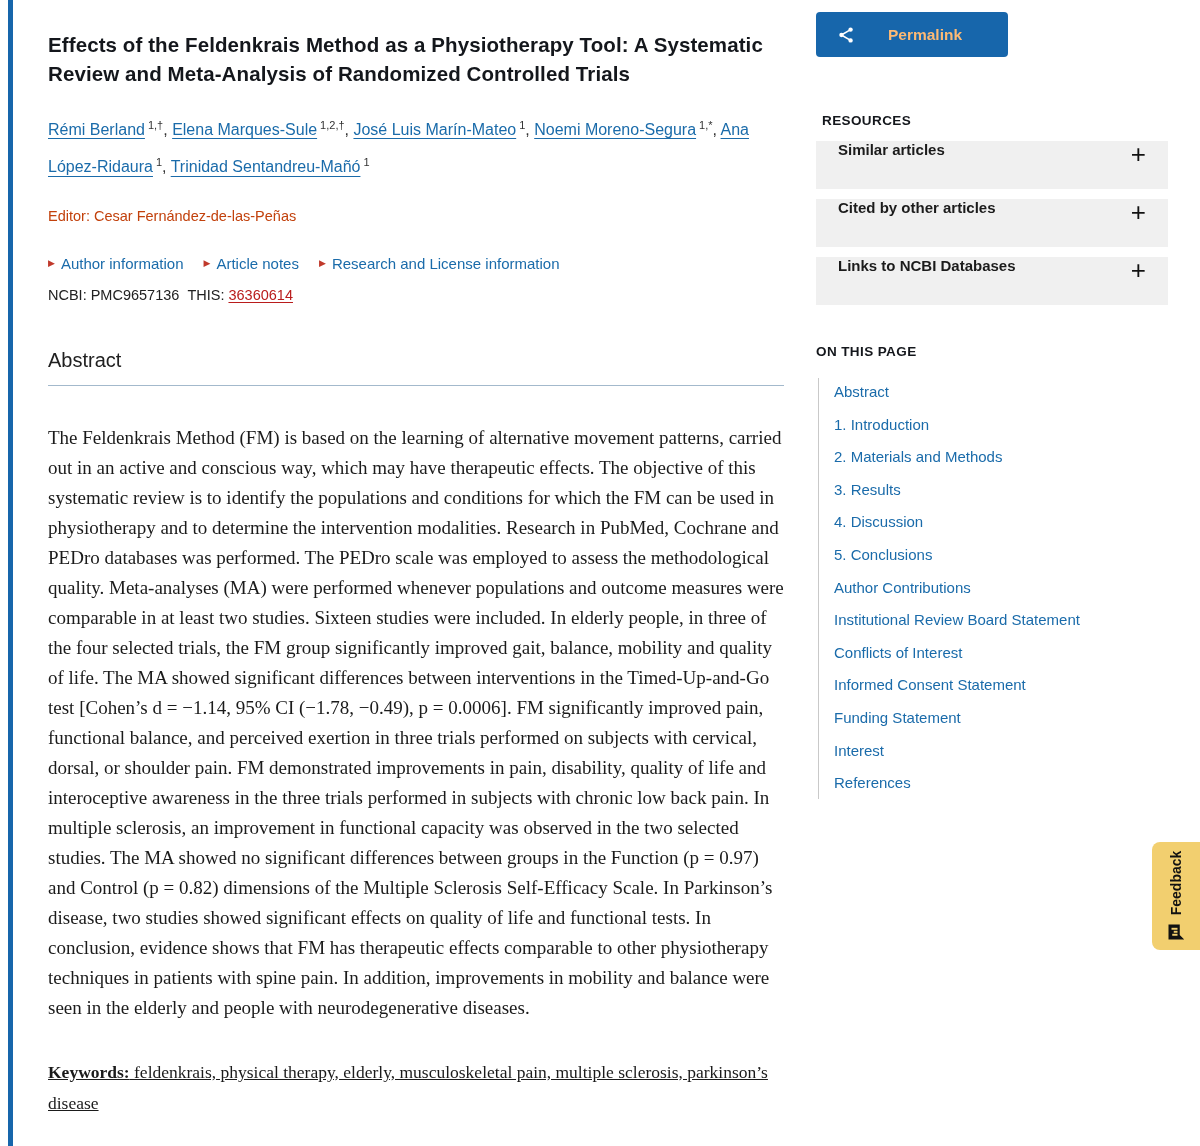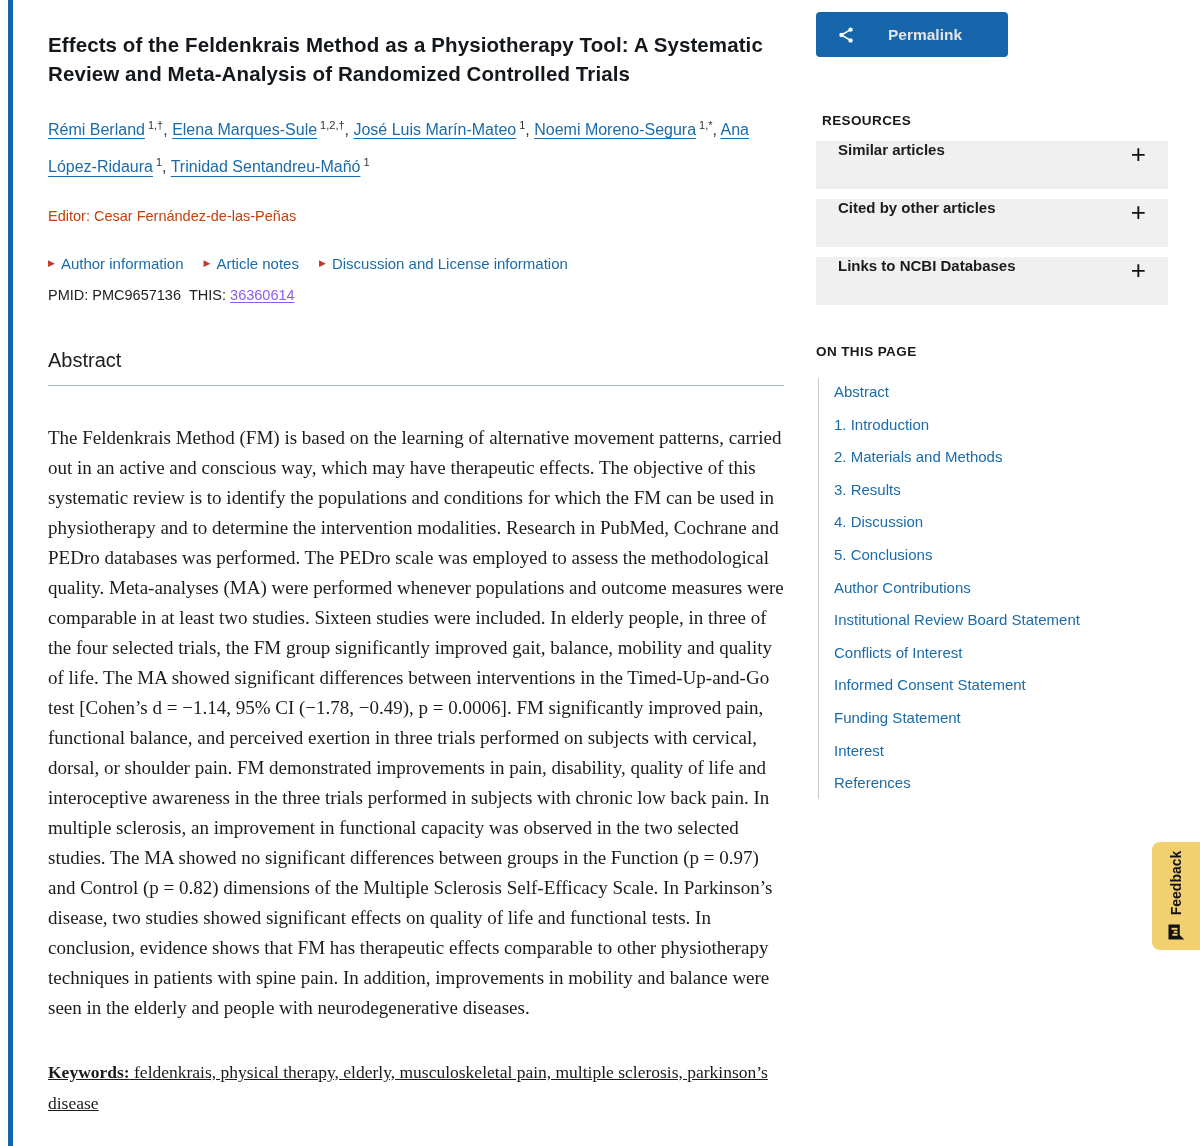--- a/index.html
+++ b/index.html
@@ -72,21 +72,21 @@
     margin-right: 6px;
     line-height: 1;
   }
   .id-row {
     margin-top: 15px;
     font-size: 14.5px;
     color: #212121;
   }
   .id-row .pmid-group { margin-left: 8px; }
   .id-row a {
-    color: #8b5cf6;
+    color: #b91c1c;
     text-decoration: underline;
     text-underline-offset: 2px;
   }
   .abstract-heading {
     margin-top: 46px;
     font-size: 20px;
     font-weight: 400;
     color: #212121;
     padding-bottom: 13px;
     border-bottom: 1px solid #a3b9cc;
@@ -118,21 +118,21 @@
   .sidebar {
     position: absolute;
     left: 816px; top: 12px;
     width: 352px;
   }
   .permalink-btn {
     width: 192px; height: 45px;
     background: #1766ab;
     border: none;
     border-radius: 4px;
-    color: #e5e5e5;
+    color: #fdba74;
     display: flex;
     align-items: center;
     padding: 0 0 0 20px;
     cursor: pointer;
   }
   .permalink-btn .label {
     flex: 1;
     text-align: center;
     font-size: 15.5px;
     font-weight: 700;
@@ -235,26 +235,26 @@
     <a class="info-link">
         <span class="tri">▶</span>
         <span>Author information</span>
       </a>
     <a class="info-link">
         <span class="tri">▶</span>
         <span>Article notes</span>
       </a>
     <a class="info-link">
         <span class="tri">▶</span>
-        <span>Discussion and License information</span>
+        <span>Research and License information</span>
       </a>
   </div>
 
   <div class="id-row">
-    <span>PMID: </span><span>PMC9657136</span><span class="pmid-group"><span>THIS: </span><a>36360614</a></span>
+    <span>NCBI: </span><span>PMC9657136</span><span class="pmid-group"><span>THIS: </span><a>36360614</a></span>
   </div>
 
   <h2 class="abstract-heading">Abstract</h2>
 
   <p class="abstract-body">The Feldenkrais Method (FM) is based on the learning of alternative movement patterns, carried out in an active and conscious way, which may have therapeutic effects. The objective of this systematic review is to identify the populations and conditions for which the FM can be used in physiotherapy and to determine the intervention modalities. Research in PubMed, Cochrane and PEDro databases was performed. The PEDro scale was employed to assess the methodological quality. Meta-analyses (MA) were performed whenever populations and outcome measures were comparable in at least two studies. Sixteen studies were included. In elderly people, in three of the four selected trials, the FM group significantly improved gait, balance, mobility and quality of life. The MA showed significant differences between interventions in the Timed-Up-and-Go test [Cohen’s d = −1.14, 95% CI (−1.78, −0.49), p = 0.0006]. FM significantly improved pain, functional balance, and perceived exertion in three trials performed on subjects with cervical, dorsal, or shoulder pain. FM demonstrated improvements in pain, disability, quality of life and interoceptive awareness in the three trials performed in subjects with chronic low back pain. In multiple sclerosis, an improvement in functional capacity was observed in the two selected studies. The MA showed no significant differences between groups in the Function (p = 0.97) and Control (p = 0.82) dimensions of the Multiple Sclerosis Self-Efficacy Scale. In Parkinson’s disease, two studies showed significant effects on quality of life and functional tests. In conclusion, evidence shows that FM has therapeutic effects comparable to other physiotherapy techniques in patients with spine pain. In addition, improvements in mobility and balance were seen in the elderly and people with neurodegenerative diseases.</p>
 
   <p class="keywords"><b>Keywords:</b><span> feldenkrais, physical therapy, elderly, musculoskeletal pain, multiple sclerosis, parkinson’s disease</span></p>
 
   <h2 class="intro-heading">1. Introduction</h2>
 

